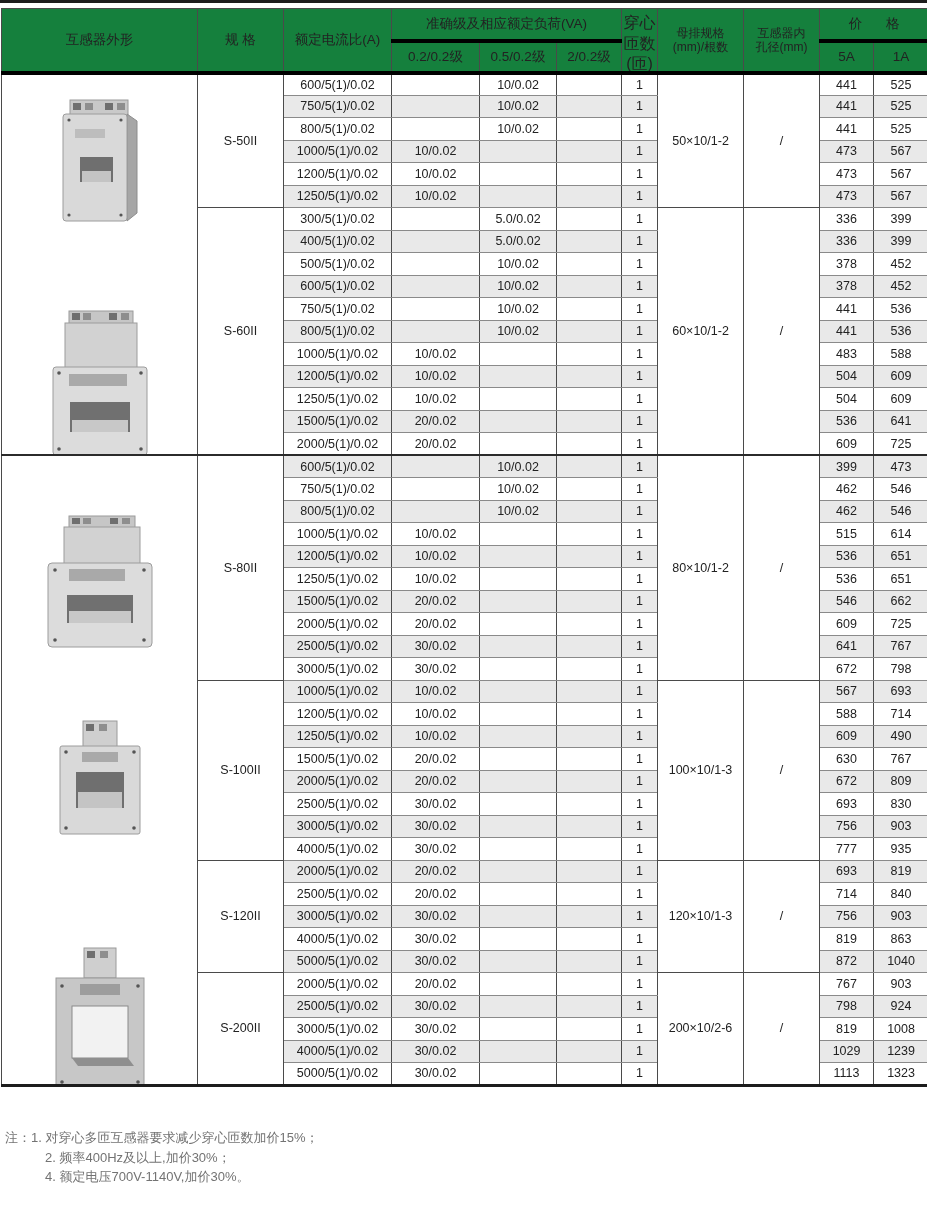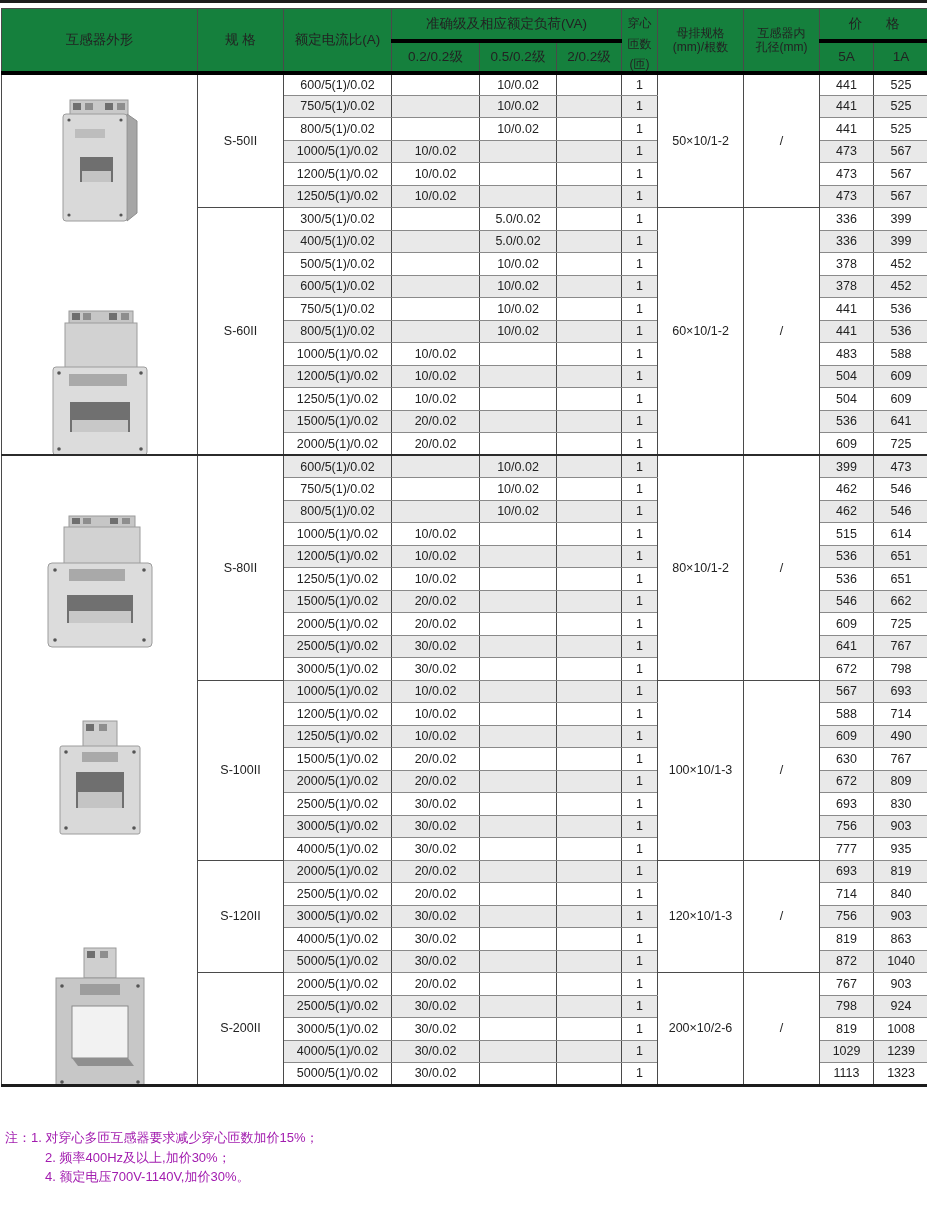--- a/index.html
+++ b/index.html
@@ -21,31 +21,31 @@
     border-left:1px solid #4a4a4a; border-right:1px solid #4a4a4a;
     border-top:1px solid #8a8a8a; border-bottom:1px solid #8a8a8a;
     text-align:center; vertical-align:middle; padding:0 1px; overflow:hidden;
     font-weight:normal;
   }
   thead th {
     background:#15803d; font-size:13.5px; height:26px;
     border-top:1px solid #4a4a4a; border-bottom:4px solid #000000;
   }
   thead .lines div { line-height:14px; font-size:12px; }
-  thead .tight div { line-height:12.5px; font-size:12px;margin-top:8px; }
+  thead .tight div { line-height:12.5px; font-size:16px;margin-top:8px; }
   .h-price { letter-spacing:10px; text-indent:10px; }
   tbody td { height:22.5px; font-size:12.5px; background:#fff; }
   tr.even td { background:#e9e9e9; }
   td.span-cell { background:#fff !important; border-top:1px solid #4a4a4a; border-bottom:1px solid #4a4a4a;margin-top:40px; }
   td.outline-cell { background:#fff !important; padding:0; border-top:1px solid #4a4a4a; }
   tr.major-sep td { border-top:2px solid #2b2b2b; }
   .outline-box { position:relative; width:100%; height:100%; }
   .ct-photo { position:absolute; left:50%; transform:translateX(-50%); }
 
-  .notes { position:absolute; left:5px; top:1128px; font-size:13px; line-height:19.5px; color:#a21caf; }
+  .notes { position:absolute; left:5px; top:1128px; font-size:13px; line-height:19.5px; color:#737373; }
   .notes .first { }
   .notes .rest { margin-left:40px; }
 </style>
 </head>
 <body>
 
 <div class="page">
   <div class="top-rule"></div>
 
   <table class="ct">

